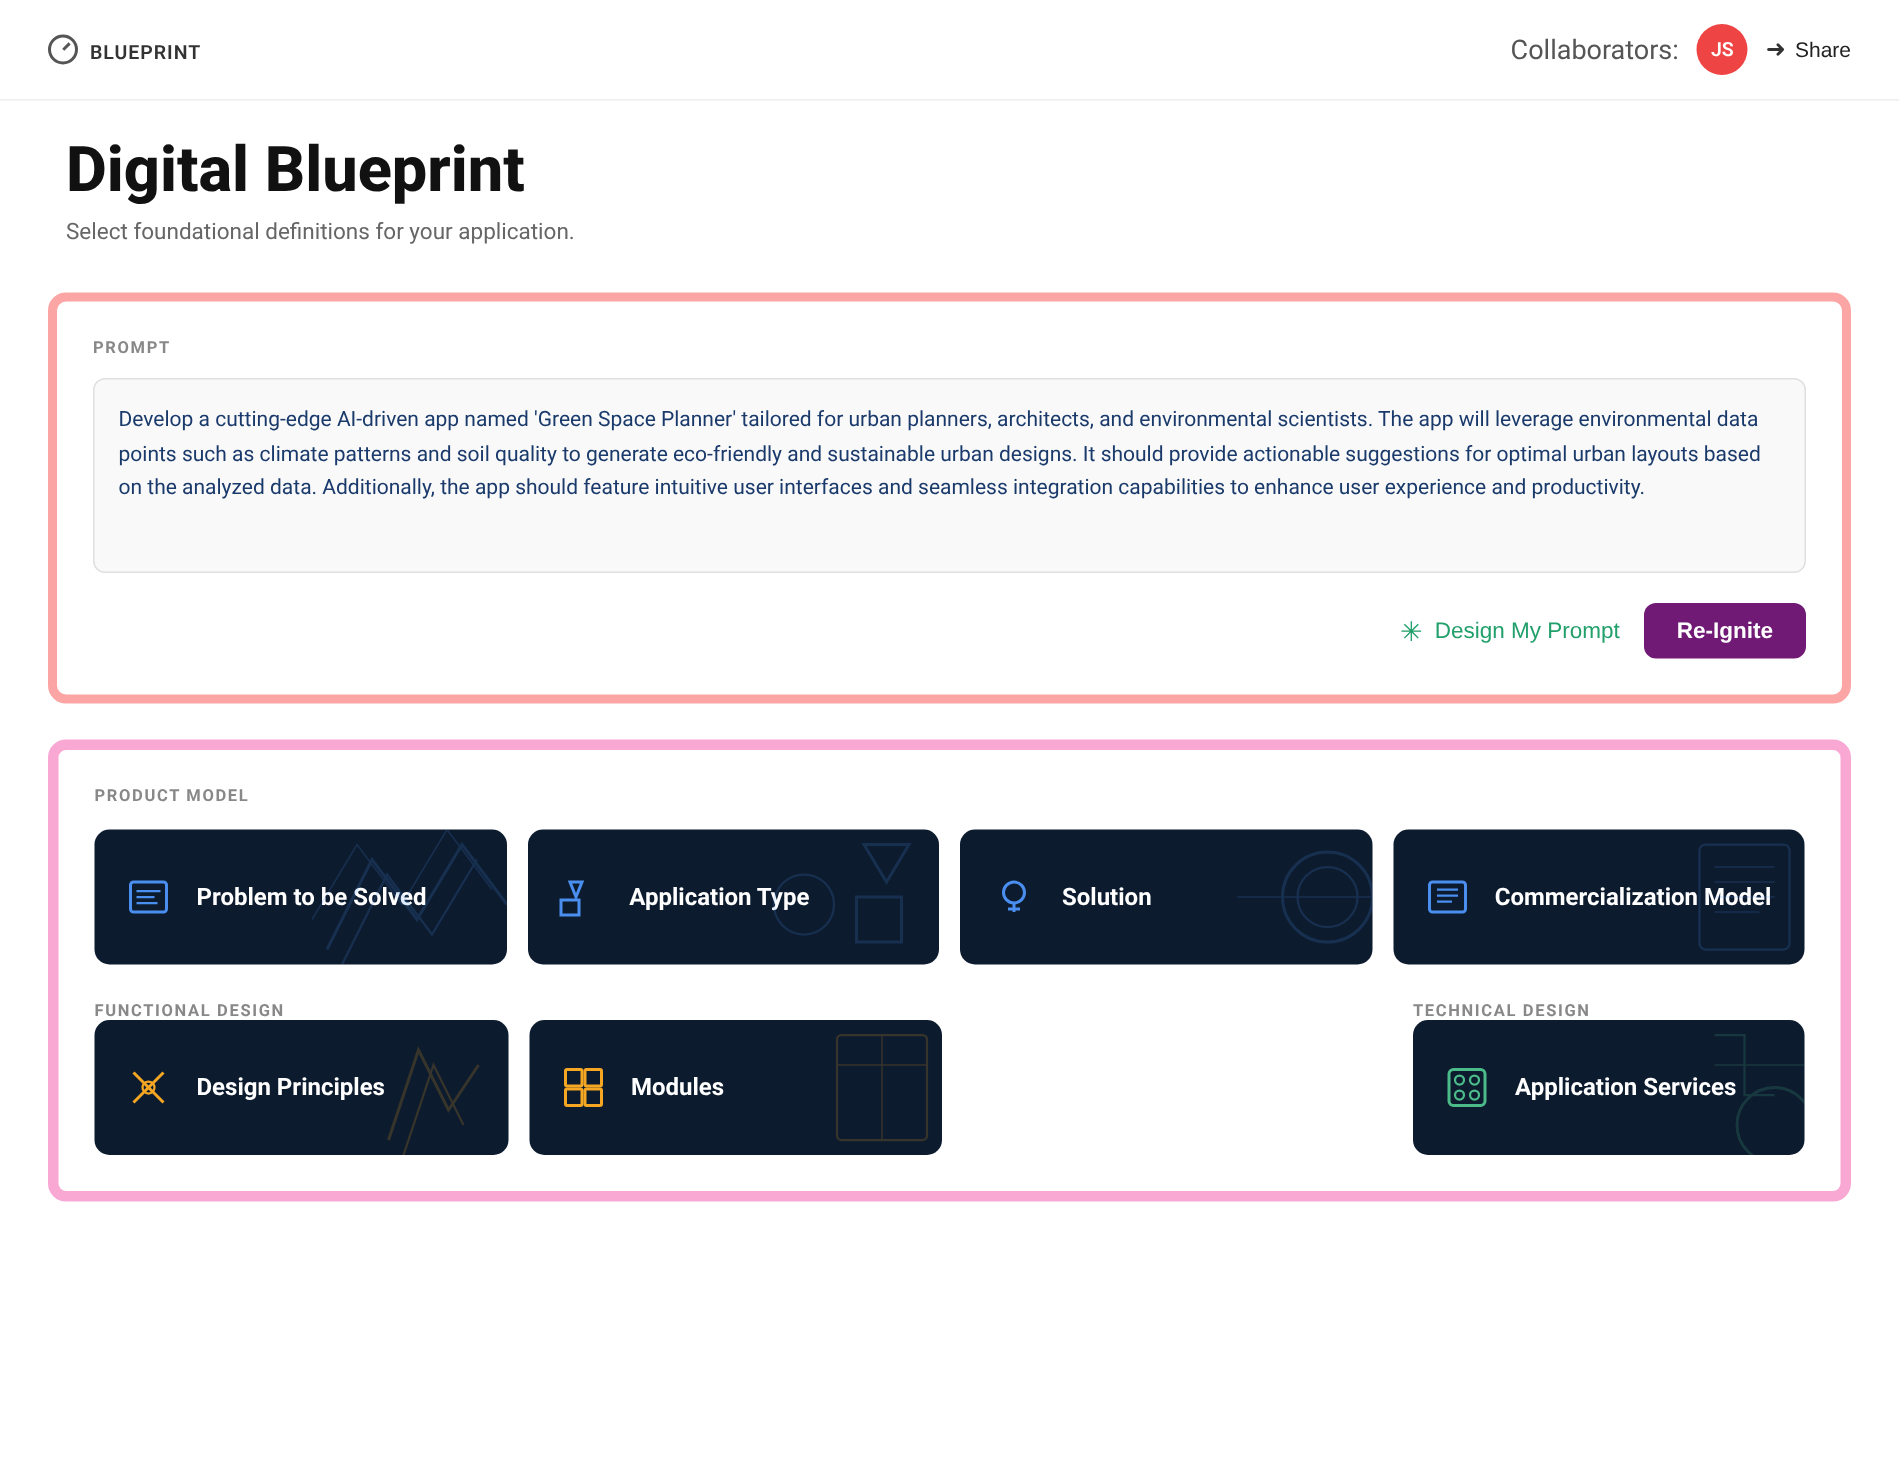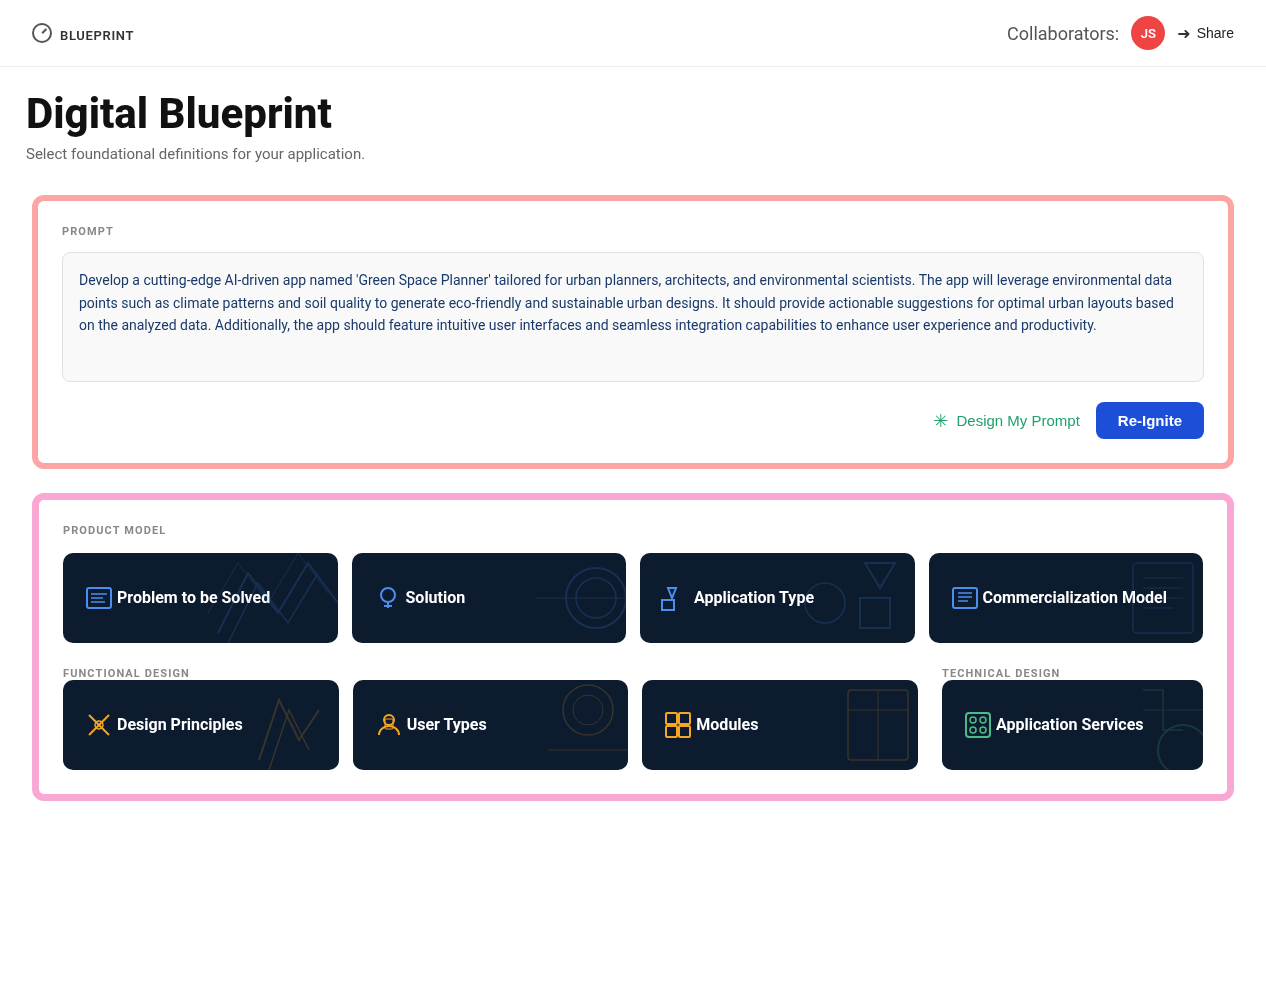--- a/index.html
+++ b/index.html
@@ -69,21 +69,21 @@
       background: none;
       border: none;
     }
     .share-arrow {
       font-size: 16px;
       color: #333;
     }
 
     
     .page-header {
-      padding: 24px 26px 16px;
+      padding: 24px 44px 16px;
     }
     .page-title {
       font-size: 42px;
       font-weight: 800;
       color: #111;
       line-height: 1.1;
     }
     .page-subtitle {
       font-size: 15px;
       color: #666;
@@ -133,21 +133,21 @@
       color: #22a06b;
       font-size: 15px;
       font-weight: 500;
       cursor: pointer;
     }
     .sparkle-icon {
       font-size: 18px;
       color: #22a06b;
     }
     .reignite-btn {
-      background: #1d4ed8;
+      background: #701a75;
       color: #fff;
       border: none;
       border-radius: 8px;
       padding: 10px 22px;
       font-size: 15px;
       font-weight: 600;
       cursor: pointer;
     }
 
     
@@ -165,20 +165,21 @@
       gap: 14px;
       margin-top: 16px;
     }
 
     .card {
       background: #0d1b2e;
       border-radius: 10px;
       padding: 12px 18px;
       display: flex;
       align-items: center;
+      gap: 14px;
       color: #fff;
       font-size: 16px;
       font-weight: 700;
       cursor: pointer;
       position: relative;
       overflow: hidden;
       min-height: 90px;
     }
 
     .card-icon {
@@ -270,47 +271,47 @@
           <line x1="6" y1="10" x2="22" y2="10" stroke="#4a8fef" stroke-width="1.5"></line>
           <line x1="6" y1="14" x2="18" y2="14" stroke="#4a8fef" stroke-width="1.5"></line>
           <line x1="6" y1="18" x2="20" y2="18" stroke="#4a8fef" stroke-width="1.5"></line>
         </svg>
       </div>
       <span class="card-label">Problem to be Solved</span>
     </div>
 
     <div class="card blue-accent">
       <svg class="pattern-svg" viewBox="0 0 130 90" fill="none">
+        <polygon points="80,10 110,10 95,35" stroke="#4a8fef" stroke-width="2" fill="none"></polygon>
+        <rect x="75" y="45" width="30" height="30" stroke="#4a8fef" stroke-width="2" fill="none"></rect>
+        <circle cx="40" cy="50" r="20" stroke="#4a8fef" stroke-width="1.5" fill="none"></circle>
+      </svg>
+      <div class="card-icon">
+        <svg width="32" height="28" viewBox="0 0 32 28" fill="none">
+          <polygon points="8,4 16,4 12,14" stroke="#4a8fef" stroke-width="2" fill="none"></polygon>
+          <rect x="2" y="16" width="12" height="10" stroke="#4a8fef" stroke-width="2" fill="none"></rect>
+        </svg>
+      </div>
+      <span class="card-label">Application Type</span>
+    </div>
+
+    <div class="card blue-accent">
+      <svg class="pattern-svg" viewBox="0 0 130 90" fill="none">
         <circle cx="100" cy="45" r="30" stroke="#4a8fef" stroke-width="2" fill="none"></circle>
         <circle cx="100" cy="45" r="20" stroke="#4a8fef" stroke-width="1.5" fill="none"></circle>
         <line x1="40" y1="45" x2="130" y2="45" stroke="#4a8fef" stroke-width="1"></line>
       </svg>
       <div class="card-icon">
         <svg width="28" height="28" viewBox="0 0 28 28" fill="none">
           <circle cx="14" cy="11" r="7" stroke="#4a8fef" stroke-width="2" fill="none"></circle>
           <line x1="14" y1="18" x2="14" y2="24" stroke="#4a8fef" stroke-width="2"></line>
           <line x1="10" y1="22" x2="18" y2="22" stroke="#4a8fef" stroke-width="2"></line>
         </svg>
       </div>
       <span class="card-label">Solution</span>
-    </div>
-
-    <div class="card blue-accent">
-      <svg class="pattern-svg" viewBox="0 0 130 90" fill="none">
-        <polygon points="80,10 110,10 95,35" stroke="#4a8fef" stroke-width="2" fill="none"></polygon>
-        <rect x="75" y="45" width="30" height="30" stroke="#4a8fef" stroke-width="2" fill="none"></rect>
-        <circle cx="40" cy="50" r="20" stroke="#4a8fef" stroke-width="1.5" fill="none"></circle>
-      </svg>
-      <div class="card-icon">
-        <svg width="32" height="28" viewBox="0 0 32 28" fill="none">
-          <polygon points="8,4 16,4 12,14" stroke="#4a8fef" stroke-width="2" fill="none"></polygon>
-          <rect x="2" y="16" width="12" height="10" stroke="#4a8fef" stroke-width="2" fill="none"></rect>
-        </svg>
-      </div>
-      <span class="card-label">Application Type</span>
     </div>
 
     <div class="card blue-accent">
       <svg class="pattern-svg" viewBox="0 0 130 90" fill="none">
         <rect x="60" y="10" width="60" height="70" rx="4" stroke="#4a8fef" stroke-width="1.5" fill="none"></rect>
         <line x1="70" y1="25" x2="110" y2="25" stroke="#4a8fef" stroke-width="1"></line>
         <line x1="70" y1="35" x2="110" y2="35" stroke="#4a8fef" stroke-width="1"></line>
         <line x1="70" y1="45" x2="110" y2="45" stroke="#4a8fef" stroke-width="1"></line>
         <line x1="70" y1="55" x2="100" y2="55" stroke="#4a8fef" stroke-width="1"></line>
       </svg>
@@ -339,35 +340,20 @@
           <div class="card-icon">
             <svg width="28" height="28" viewBox="0 0 28 28" fill="none">
               <line x1="4" y1="4" x2="24" y2="24" stroke="#f5a623" stroke-width="2"></line>
               <line x1="24" y1="4" x2="4" y2="24" stroke="#f5a623" stroke-width="2"></line>
               <circle cx="14" cy="14" r="4" stroke="#f5a623" stroke-width="1.5" fill="none"></circle>
             </svg>
           </div>
           <span class="card-label">Design Principles</span>
         </div>
 
-        <div class="card yellow-accent">
-          <svg class="pattern-svg" viewBox="0 0 130 90" fill="none">
-            <circle cx="90" cy="30" r="25" stroke="#f5a623" stroke-width="1.5" fill="none"></circle>
-            <circle cx="90" cy="30" r="15" stroke="#f5a623" stroke-width="1" fill="none"></circle>
-            <line x1="50" y1="70" x2="130" y2="70" stroke="#f5a623" stroke-width="1"></line>
-          </svg>
-          <div class="card-icon">
-            <svg width="28" height="28" viewBox="0 0 28 28" fill="none">
-              <circle cx="14" cy="9" r="5" stroke="#f5a623" stroke-width="2" fill="none"></circle>
-              <path d="M4 24 C4 18 10 15 14 15 C18 15 24 18 24 24" stroke="#f5a623" stroke-width="2" fill="none"></path>
-              <rect x="10" y="8" width="8" height="10" rx="1" stroke="#f5a623" stroke-width="1" fill="none"></rect>
-            </svg>
-          </div>
-          <span class="card-label">User Types</span>
-        </div>
 
         <div class="card yellow-accent">
           <svg class="pattern-svg" viewBox="0 0 130 90" fill="none">
             <rect x="60" y="10" width="60" height="70" rx="3" stroke="#f5a623" stroke-width="1.5" fill="none"></rect>
             <line x1="60" y1="30" x2="120" y2="30" stroke="#f5a623" stroke-width="1"></line>
             <line x1="90" y1="10" x2="90" y2="80" stroke="#f5a623" stroke-width="1"></line>
           </svg>
           <div class="card-icon">
             <svg width="28" height="28" viewBox="0 0 28 28" fill="none">
               <rect x="2" y="2" width="11" height="11" rx="1" stroke="#f5a623" stroke-width="2" fill="none"></rect>

